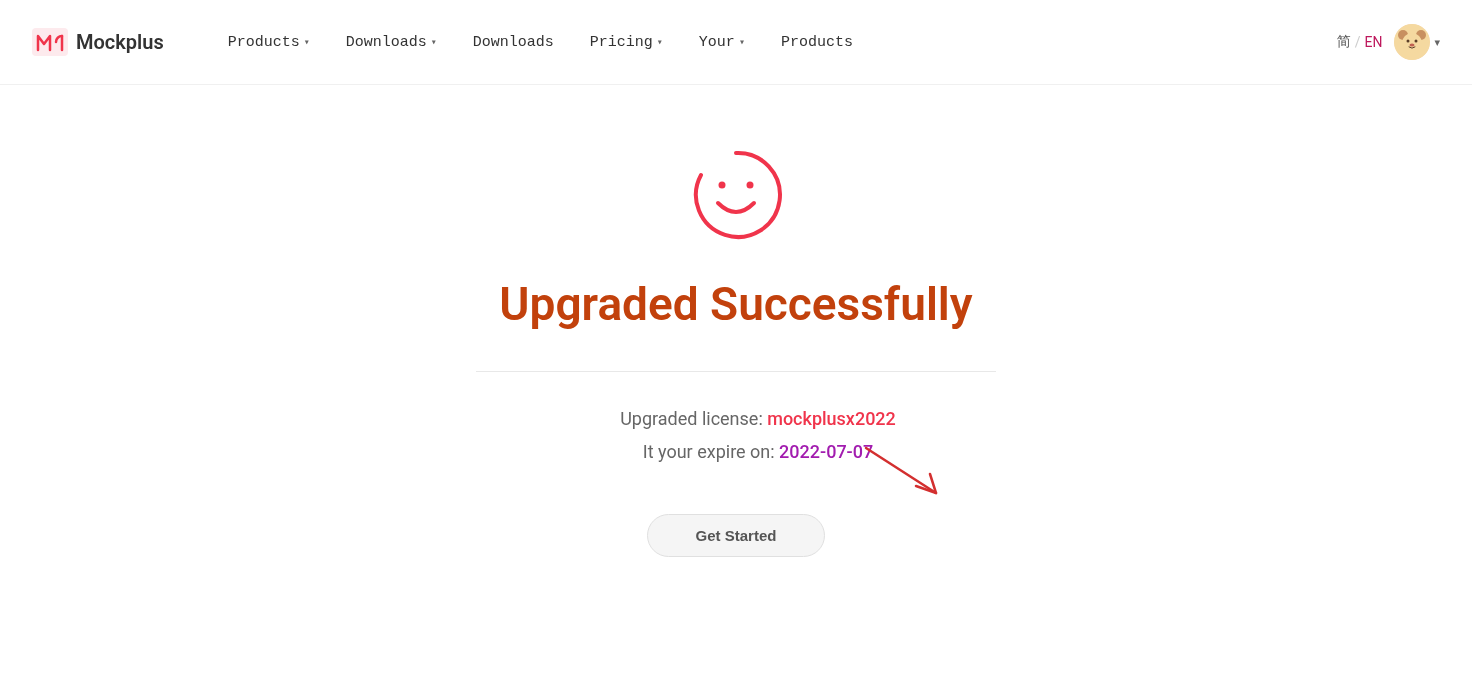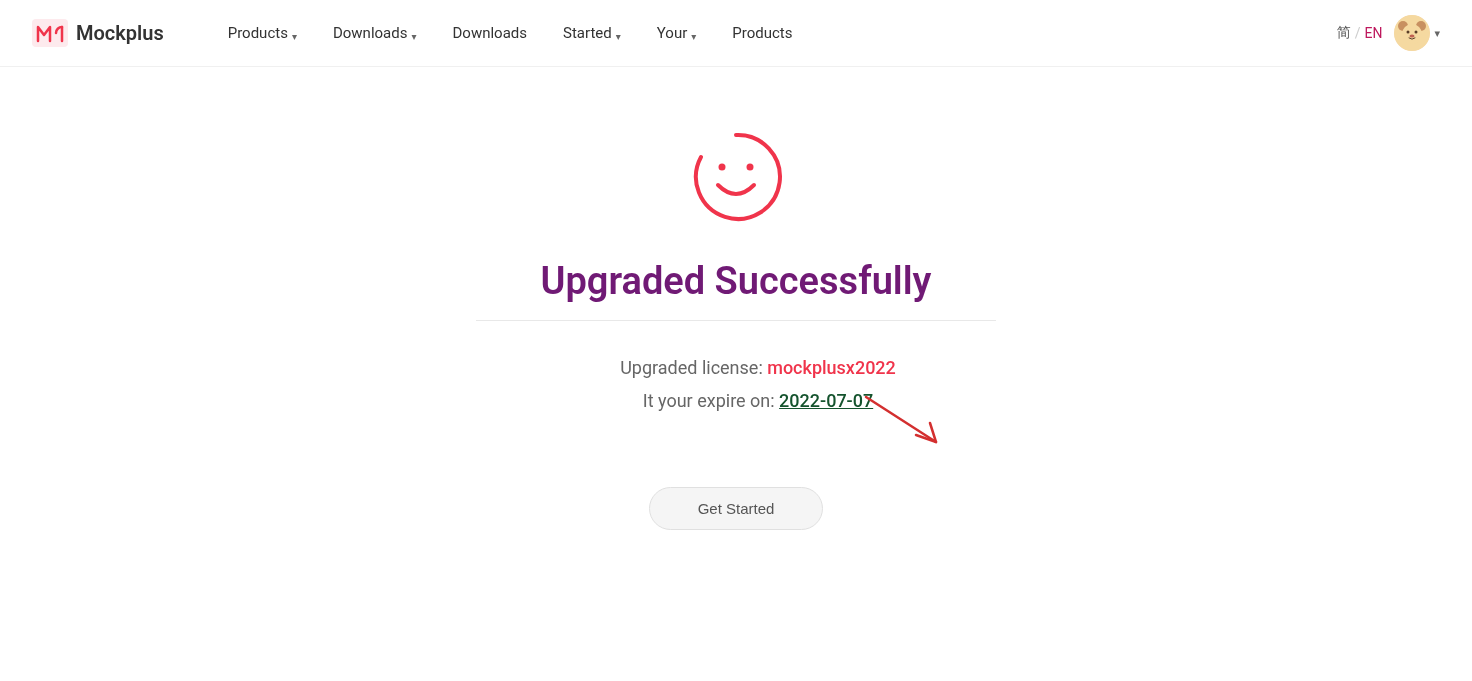--- a/index.html
+++ b/index.html
@@ -13,21 +13,21 @@
       background: #ffffff;
       color: #333;
       width: 1472px;
       min-height: 681px;
     }
 
     
     nav {
       display: flex;
       align-items: center;
-      height: 67px;
+      height: 85px;
       padding: 0 32px;
       border-bottom: 1px solid #f0f0f0;
       position: relative;
     }
 
     .logo-area {
       display: flex;
       align-items: center;
       gap: 8px;
       margin-right: 48px;
@@ -47,28 +47,29 @@
 
     .nav-links {
       display: flex;
       align-items: center;
       gap: 4px;
       flex: 1;
     }
 
     .nav-item {
       display: flex;
-      align-items: flex-end;
+      align-items: center;
       gap: 4px;
       padding: 8px 16px;
       font-size: 15px;
       color: #333;
       cursor: pointer;
       border-radius: 4px;
       white-space: nowrap;
+      font-family: Liberation Mono, monospace;
     }
 
     .nav-item .chevron {
       font-size: 10px;
       color: #666;
     }
 
     .nav-right {
       display: flex;
       align-items: center;
@@ -131,24 +132,24 @@
       margin-bottom: 28px;
     }
 
     .smiley-svg {
       width: 100px;
       height: 100px;
     }
 
     
     .success-title {
-      font-size: 38px;
+      font-size: 46px;
       font-weight: 600;
-      color: #701a75;
-      margin-bottom: 17px;
+      color: #c2410c;
+      margin-bottom: 40px;
     }
 
     
     .divider {
       width: 520px;
       height: 1px;
       background: #e8e8e8;
       margin-bottom: 36px;
     }
 
@@ -172,23 +173,22 @@
       color: #f0344b;
       font-weight: 500;
     }
 
     .pro-monthly {
       color: #f0344b;
       font-weight: 500;
     }
 
     .expire-date {
-      color: #14532d;
+      color: #a21caf;
       font-weight: 500;
-      text-decoration: underline;
     }
 
     
     .arrow-annotation {
       position: absolute;
       bottom: -50px;
       right: -80px;
     }
 
     
@@ -196,21 +196,22 @@
       display: inline-flex;
       align-items: center;
       justify-content: center;
       padding: 12px 48px;
       background: #f5f5f5;
       border: 1px solid #e0e0e0;
       border-radius: 24px;
       font-size: 15px;
       color: #555;
       cursor: pointer;
-      margin-top: 36px;
+      margin-top: 12px;
+      font-weight: bold;
     }
   </style>
 </head>
 <body>
 
 <nav>
   <a class="logo-area" href="#">
 
     <svg class="logo-icon" viewBox="0 0 36 28" fill="none" xmlns="http://www.w3.org/2000/svg">
       <rect width="36" height="28" rx="4" fill="#F0344B" opacity="0.1"></rect>
@@ -226,21 +227,21 @@
       <span class="chevron">▾</span>
     </div>
     <div class="nav-item">
       <span>Downloads</span>
       <span class="chevron">▾</span>
     </div>
     <div class="nav-item">
       <span>Downloads</span>
     </div>
     <div class="nav-item">
-      <span>Started</span>
+      <span>Pricing</span>
       <span class="chevron">▾</span>
     </div>
     <div class="nav-item">
       <span>Your</span>
       <span class="chevron">▾</span>
     </div>
     <div class="nav-item">
       <span>Products</span>
     </div>
   </div>

